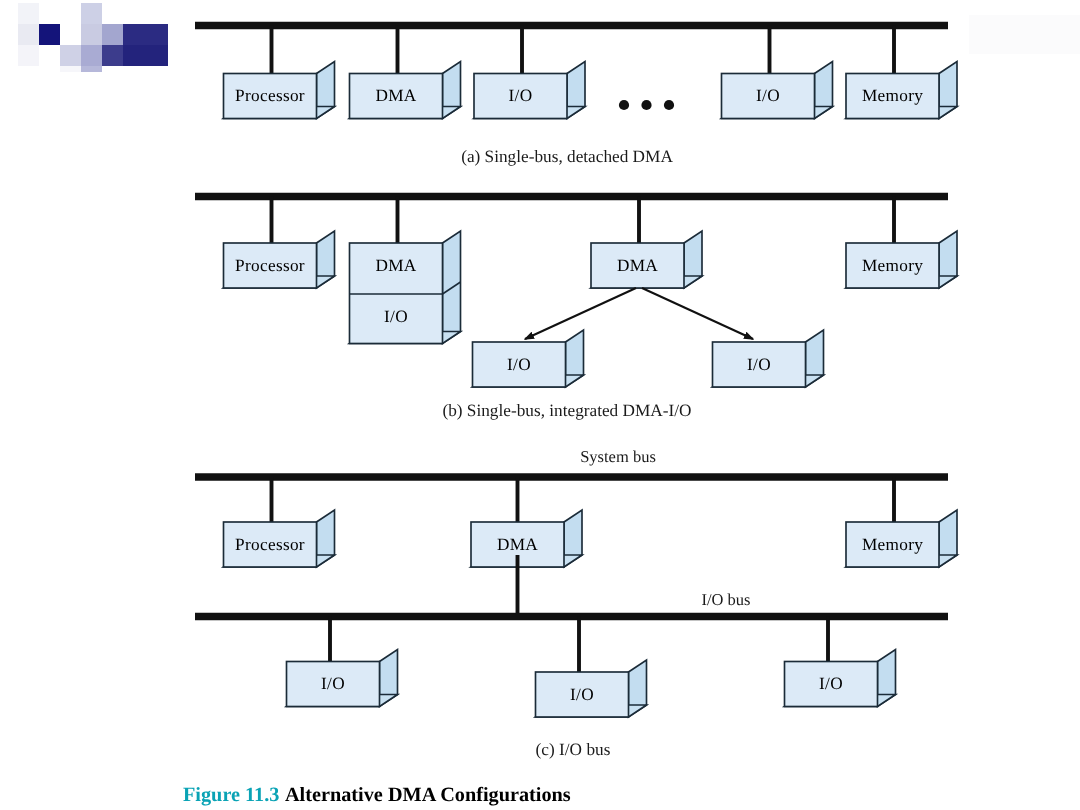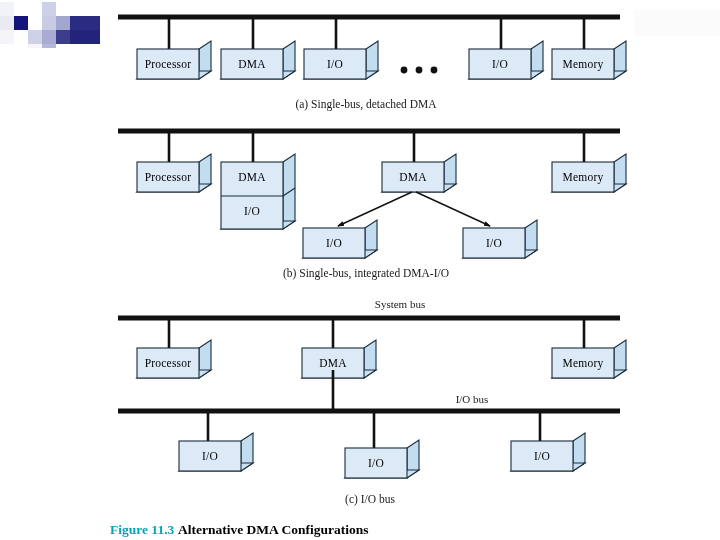--- a/index.html
+++ b/index.html
@@ -10,21 +10,21 @@
   body {
     width: 720px;
     height: 540px;
     position: relative;
     overflow: hidden;
     font-family: "Liberation Serif", serif;
     color: #000000;
   }
   #figure-root {
     position: absolute;
-    left: 0; top: 0;
+    left: 12px; top: 0;
     width: 600px;
     height: 540px;
   }
   #figure-svg {
     position: absolute;
     left: 0; top: 0;
     display: block;
   }
   .box-label {
     font-family: "Liberation Serif", serif;

